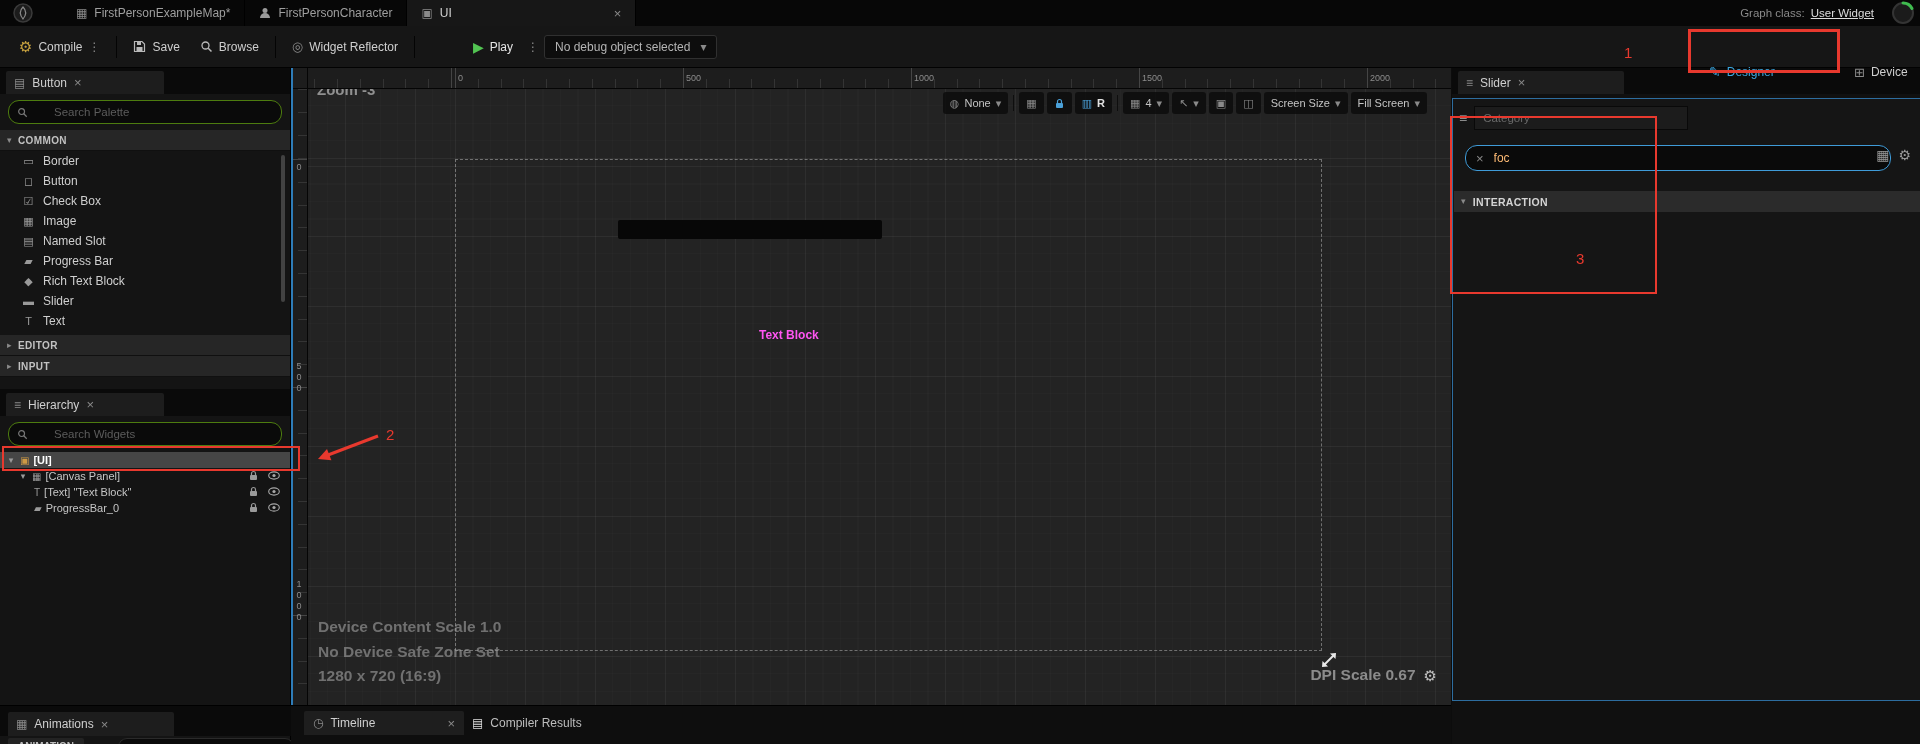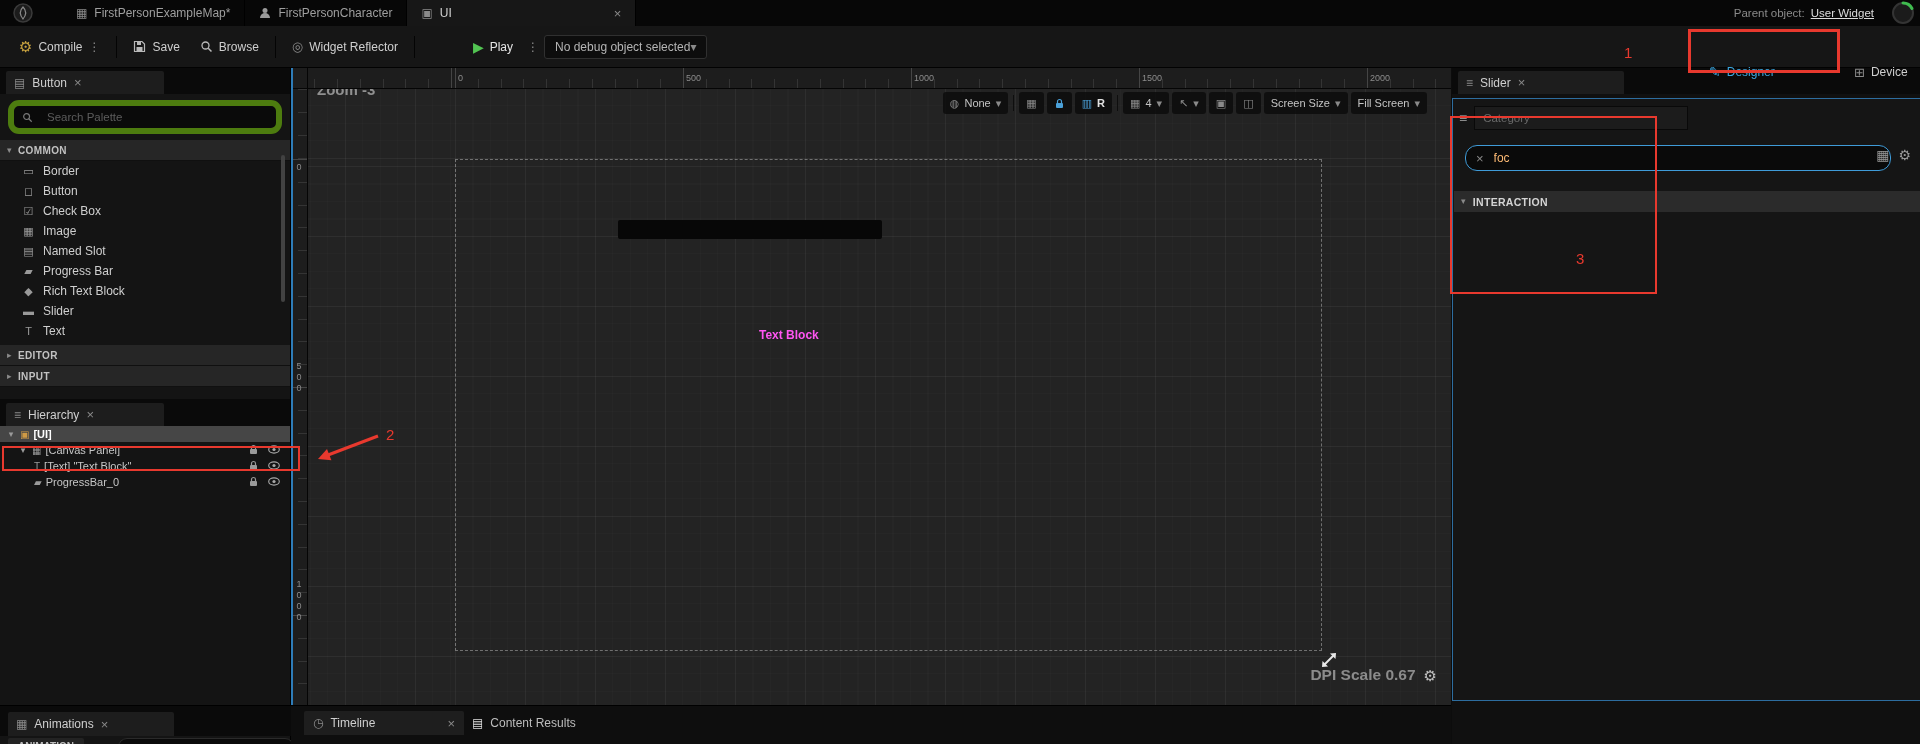--- a/index.html
+++ b/index.html
@@ -18,31 +18,31 @@
   .atab .closex{margin-left:auto;}
   .tab-right{margin-left:auto;display:flex;align-items:center;gap:6px;padding-right:46px;font-size:11.5px;}
   .plink{color:#dcdcdc;text-decoration:underline;}
   .statuscircle{position:absolute;right:4px;top:0;width:26px;height:26px;}
 
   
   .toolbar{position:absolute;left:0;top:26px;width:100%;height:41px;background:#161616;border-bottom:1px solid #020202;
            display:flex;align-items:center;padding:0 10px;gap:2px;z-index:9;}
   .tbtn{display:flex;align-items:center;gap:6px;padding:5px 9px;border-radius:3px;color:#cfcfcf;white-space:nowrap;}
   .tsep{width:1px;height:22px;background:#040404;margin:0 5px;}
-  .dropdown{display:flex;align-items:center;gap:0;background:#0d0d0d;border:1px solid #303030;border-radius:3px;
+  .dropdown{display:flex;align-items:center;gap:10px;background:#0d0d0d;border:1px solid #303030;border-radius:3px;
             padding:4px 10px;color:#b5b5b5;}
   .designerbtn{position:absolute;left:1700px;top:34px;color:#3ba7e0;}
   .graphbtn{position:absolute;left:1845px;top:34px;}
 
   
   #left{position:absolute;left:0;top:67px;width:290px;height:677px;background:#141414;border-right:1px solid #000;}
   .paneltabs{height:27px;background:#0a0a0a;display:flex;align-items:flex-end;padding-left:6px;}
   .ptab{display:flex;align-items:center;gap:7px;background:#1d1d1d;height:23px;padding:0 8px;border-radius:2px 2px 0 0;
         width:142px;font-size:12px;color:#cfcfcf;}
-  .searchbox{display:flex;align-items:center;gap:12px;background:#0a0a0a;border:6px solid #4d7c0f;border-radius:11px;
+  .searchbox{display:flex;align-items:center;gap:24px;background:#0a0a0a;border:1px solid #4d7c0f;border-radius:11px;
              height:22px;margin:6px 8px;padding:0 8px;}
   .searchbox input{flex:1;min-width:0;background:transparent;border:0;outline:0;color:#ddd;font-size:11.5px;font-family:inherit;}
   .searchbox input::placeholder{color:#5c5c5c;}
   .secheader{height:20px;background:#262626;display:flex;align-items:center;gap:6px;padding:0 7px;font-size:10px;
              font-weight:bold;letter-spacing:.4px;color:#c2c2c2;border-bottom:1px solid #101010;}
   .pitem{height:20px;display:flex;align-items:center;gap:8px;padding-left:22px;color:#cfcfcf;font-size:12px;}
   .pitem .gl{width:13px;font-size:11px;color:#9a9a9a;text-align:center;}
   .pscroll{position:absolute;right:5px;top:88px;width:4px;height:147px;background:#424242;border-radius:2px;}
   .hier{margin-top:12px;}
   .trow{height:16px;display:flex;align-items:center;gap:4px;padding-left:6px;font-size:11px;color:#c6c6c6;position:relative;}
@@ -154,21 +154,21 @@
         </svg>
       </span>
       <span>FirstPersonCharacter</span>
     </div>
     <div class="atab active">
       <span class="gl dim">▣</span>
       <span>UI</span>
       <span class="closex">×</span>
     </div>
     <div class="tab-right">
-      <span class="dim">Parent object:</span>
+      <span class="dim">Graph class:</span>
       <a class="plink">User Widget</a>
     </div>
     <div class="statuscircle">
       <svg width="26" height="26" viewBox="0 0 26 26">
         <circle cx="13" cy="13" r="10" fill="#1b1b1b" stroke="#343434" stroke-width="2"></circle>
         <path d="M13,3 a10,10 0 0 1 9,5.5" fill="none" stroke="#3fbb4f" stroke-width="3" stroke-linecap="round"></path>
       </svg>
     </div>
   </div>
 
@@ -292,20 +292,29 @@
       <span>INPUT</span>
     </div>
     <div class="pscroll"></div>
 
     <div class="paneltabs hier">
       <div class="ptab">
         <span class="gl dim">≡</span>
         <span>Hierarchy</span>
         <span class="closex">×</span>
       </div>
+    </div>
+    <div class="searchbox">
+      <span>
+        <svg width="11" height="11" viewBox="0 0 12 12">
+            <circle cx="5" cy="5" r="3.2" fill="none" stroke="#777" stroke-width="1.3"></circle>
+            <line x1="7.4" y1="7.4" x2="10.6" y2="10.6" stroke="#777" stroke-width="1.3"></line>
+          </svg>
+      </span>
+      <input placeholder="Search Widgets" style="">
     </div>
     <div class="trow sel">
       <span class="exp">▾</span>
       <span class="ticon" style="color:#cf9a45;">▣</span>
       <span>[UI]</span>
     </div>
     <div class="trow" style="padding-left:18px;">
       <span class="exp">▾</span>
       <span class="ticon">▦</span>
       <span>[Canvas Panel]</span>
@@ -443,20 +452,25 @@
       <div class="cbtn">
         <span>Fill Screen</span>
         <span class="gl dim">▾</span>
       </div>
     </div>
 
     <div class="designrect"></div>
     <div class="progressbarwidget"></div>
     <div class="textblockwidget">Text Block</div>
 
+    <div class="overlaytexts">
+      <div>Device Content Scale 1.0</div>
+      <div>No Device Safe Zone Set</div>
+      <div>1280 x 720 (16:9)</div>
+    </div>
     <div class="dpirow">
       <span>DPI Scale 0.67</span>
       <span class="gl" style="color:#c0c0c0;font-size:15px;font-weight:normal;">⚙</span>
     </div>
     <div class="resizecursor">
       <svg width="20" height="20" viewBox="0 0 20 20">
         <line x1="5.5" y1="14.5" x2="14.5" y2="5.5" stroke="#e8e8e8" stroke-width="2"></line>
         <path d="M17,3 L11,3.5 L16.5,9 Z" fill="#e8e8e8"></path>
         <path d="M3,17 L9,16.5 L3.5,11 Z" fill="#e8e8e8"></path>
       </svg>
@@ -464,21 +478,21 @@
   </div>
 
   <div id="bottomstrip">
     <div class="btab active">
       <span class="gl dim">◷</span>
       <span>Timeline</span>
       <span class="closex" style="margin-left:auto;">×</span>
     </div>
     <div class="btab plain">
       <span class="gl" style="color:#dedede;">▤</span>
-      <span>Content Results</span>
+      <span>Compiler Results</span>
     </div>
   </div>
 
   <div id="right">
     <div class="paneltabs">
       <div class="ptab" style="width:150px;">
         <span class="gl dim">≡</span>
         <span>Slider</span>
         <span class="closex">×</span>
       </div>

